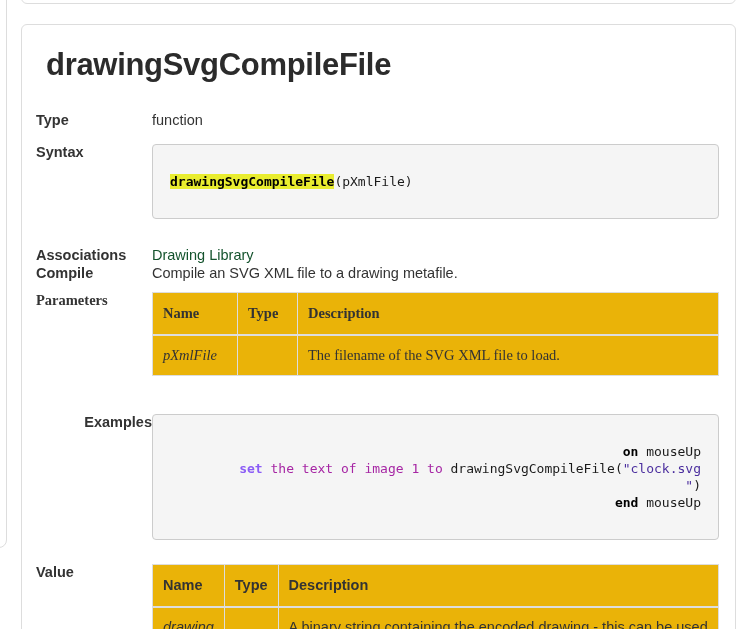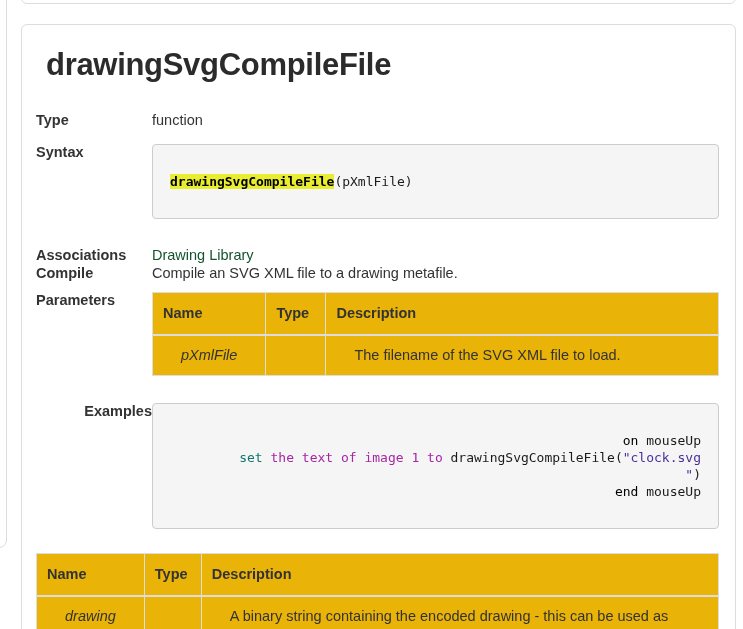--- a/index.html
+++ b/index.html
@@ -26,37 +26,37 @@
     font-size:31px; font-weight:bold; color:#2b2b2b;
     margin:10px 0 27px 10px; line-height:1.15; letter-spacing:-0.3px;
   }
   .row { display:flex; align-items:flex-start; }
   .row-label { flex:0 0 116px; font-weight:bold; padding-top:2px; }
   .row-value { flex:1; min-width:0; padding-top:2px; }
   #row-type     { margin-bottom:14px; }
   #row-syntax   { margin-bottom:26px; }
   #row-assoc    { }
   #row-summary  { margin-bottom:9px; }
-  #row-params   { margin-bottom:25px; }
+  #row-params   { margin-bottom:36px;font-family:Liberation Serif, serif; }
   #row-examples { margin-bottom:22px;text-align:right; }
   .row-value a { color:#14532d; text-decoration:none; }
   .codeblock {
     background:#f5f5f5; border:1px solid #ccc; border-radius:4px;
     padding:28px 17px;
     font-family:"DejaVu Sans Mono", monospace; font-size:13px; line-height:17px;
     white-space:pre; overflow:hidden; color:#1b1b1b;
   }
   .tok-plain {}
   .tok-mark { background:#e9ed2f; font-weight:bold; color:#000; }
-  .tok-kw { font-weight:normal; color:#000; }
-  .tok-builtin { color:#0f766e; font-weight:normal; }
+  .tok-kw { font-weight:bold; color:#000; }
+  .tok-builtin { color:#8b5cf6; font-weight:bold; }
   .tok-kw2 { color:#a626a4; font-weight:normal; }
   .tok-str { color:#4b2e9e; }
   table { border-collapse:collapse; width:100%; font-size:14.5px; background:#eab308; }
-  th, td { border:1px solid #ddd; text-align:left; vertical-align:top; padding:9px 28px; line-height:1.45; }
+  th, td { border:1px solid #ddd; text-align:left; vertical-align:top; padding:9px 10px; line-height:1.45; }
   th { border-bottom:2px solid #ddd; font-weight:bold; padding:10px 10px; color:#333; }
   td:first-child { font-style:italic; }
 </style>
 </head>
 <body>
 
 <div class="side-edge"></div>
 <div class="prev-card"></div>
 
 <div class="card">
@@ -114,20 +114,21 @@
     <div class="row-label">Examples</div>
     <div class="row-value">
       <div class="codeblock"><span class="tok-kw">on</span><span class="tok-plain"> mouseUp</span>
 <span class="tok-plain">        </span><span class="tok-builtin">set</span><span class="tok-plain"> </span><span class="tok-kw2">the text of image 1 to</span><span class="tok-plain"> drawingSvgCompileFile(</span><span class="tok-str">"clock.svg</span>
 <span class="tok-str">"</span><span class="tok-plain">)</span>
 <span class="tok-kw">end</span><span class="tok-plain"> mouseUp</span></div>
     </div>
   </div>
 
   <div class="row" id="row-value">
+    <div class="row-label">Value</div>
     <div class="row-value">
       <div>
           <table>
             <thead>
               <tr>
                 <th style="width: 58px;">Name</th>
                 <th style="width: 47px;">Type</th>
                 <th>Description</th>
               </tr>
             </thead>

